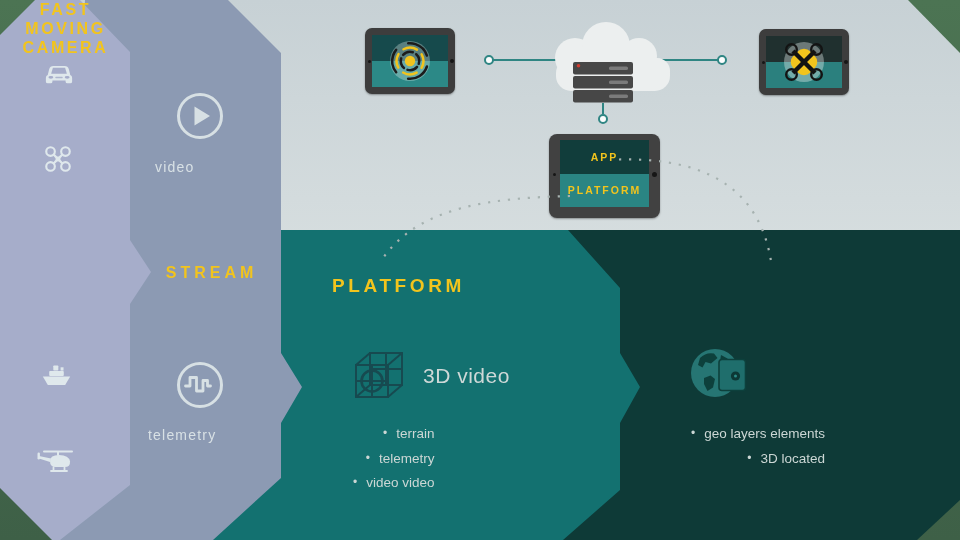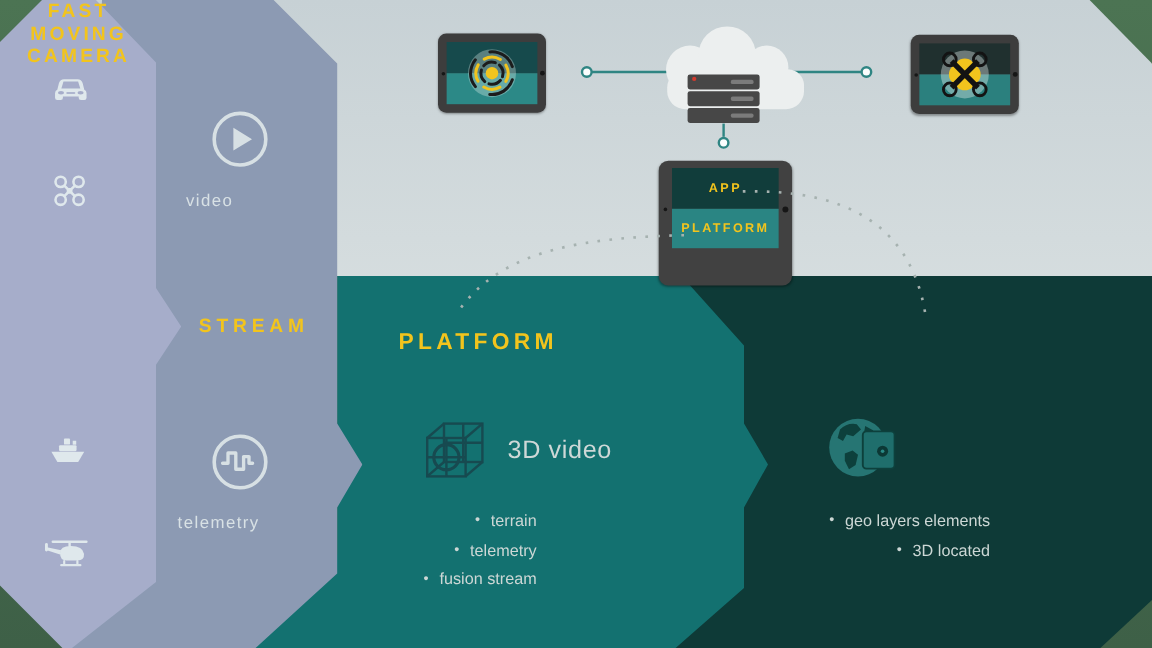--- a/index.html
+++ b/index.html
@@ -55,21 +55,21 @@
   .screen .half{position:absolute;left:0;width:100%;height:50%;}
   .dot{position:absolute;border-radius:50%;background:#161616;}
   #tablet-left{left:365px;top:28px;width:90px;height:66px;border-radius:7px;}
   #tablet-left .screen{left:7px;top:7px;width:76px;height:52px;}
   #tablet-left .half.top{top:0;background:#164a4c;}
   #tablet-left .half.bot{top:50%;background:#2c8987;}
   #tablet-right{left:759px;top:29px;width:90px;height:66px;border-radius:7px;}
   #tablet-right .screen{left:7px;top:7px;width:76px;height:52px;}
   #tablet-right .half.top{top:0;background:#20302f;}
   #tablet-right .half.bot{top:50%;background:#2b807e;}
-  #phone{left:549px;top:134px;width:111px;height:104px;border-radius:8px;background:#414141;}
+  #phone{left:549px;top:134px;width:111px;height:84px;border-radius:8px;background:#414141;}
   #phone .screen{left:11px;top:6px;width:89px;height:67px;}
   #phone .half{display:flex;align-items:center;justify-content:center;}
   #phone .half.top{top:0;background:#113d3b;}
   #phone .half.bot{top:50%;background:#2a8583;}
   .phone-label{color:#f2c41d;font-size:10.5px;font-weight:bold;letter-spacing:2px;}
   .icon-abs{position:absolute;}
   svg{display:block;}
 </style>
 </head>
 <body>
@@ -90,21 +90,21 @@
   <div id="stream-title" class="band-title yellow-title">STREAM</div>
   <div id="video-label" class="band-label">video</div>
   <div id="telemetry-label" class="band-label">telemetry</div>
 
   <div id="platform-title" class="section-title yellow-title">PLATFORM</div>
   <div id="fusion-label" class="feature-label">3D video</div>
 
   <ul id="platform-bullets" class="bullets">
     <li>terrain</li>
     <li>telemetry</li>
-    <li>fusion stream</li>
+    <li>video video</li>
   </ul>
   <ul id="application-bullets" class="bullets">
     <li>geo layers elements</li>
     <li>3D located</li>
   </ul>
 
   <div id="tablet-left" class="device">
     <div class="screen">
       <div class="half top"></div>
       <div class="half bot"></div>

